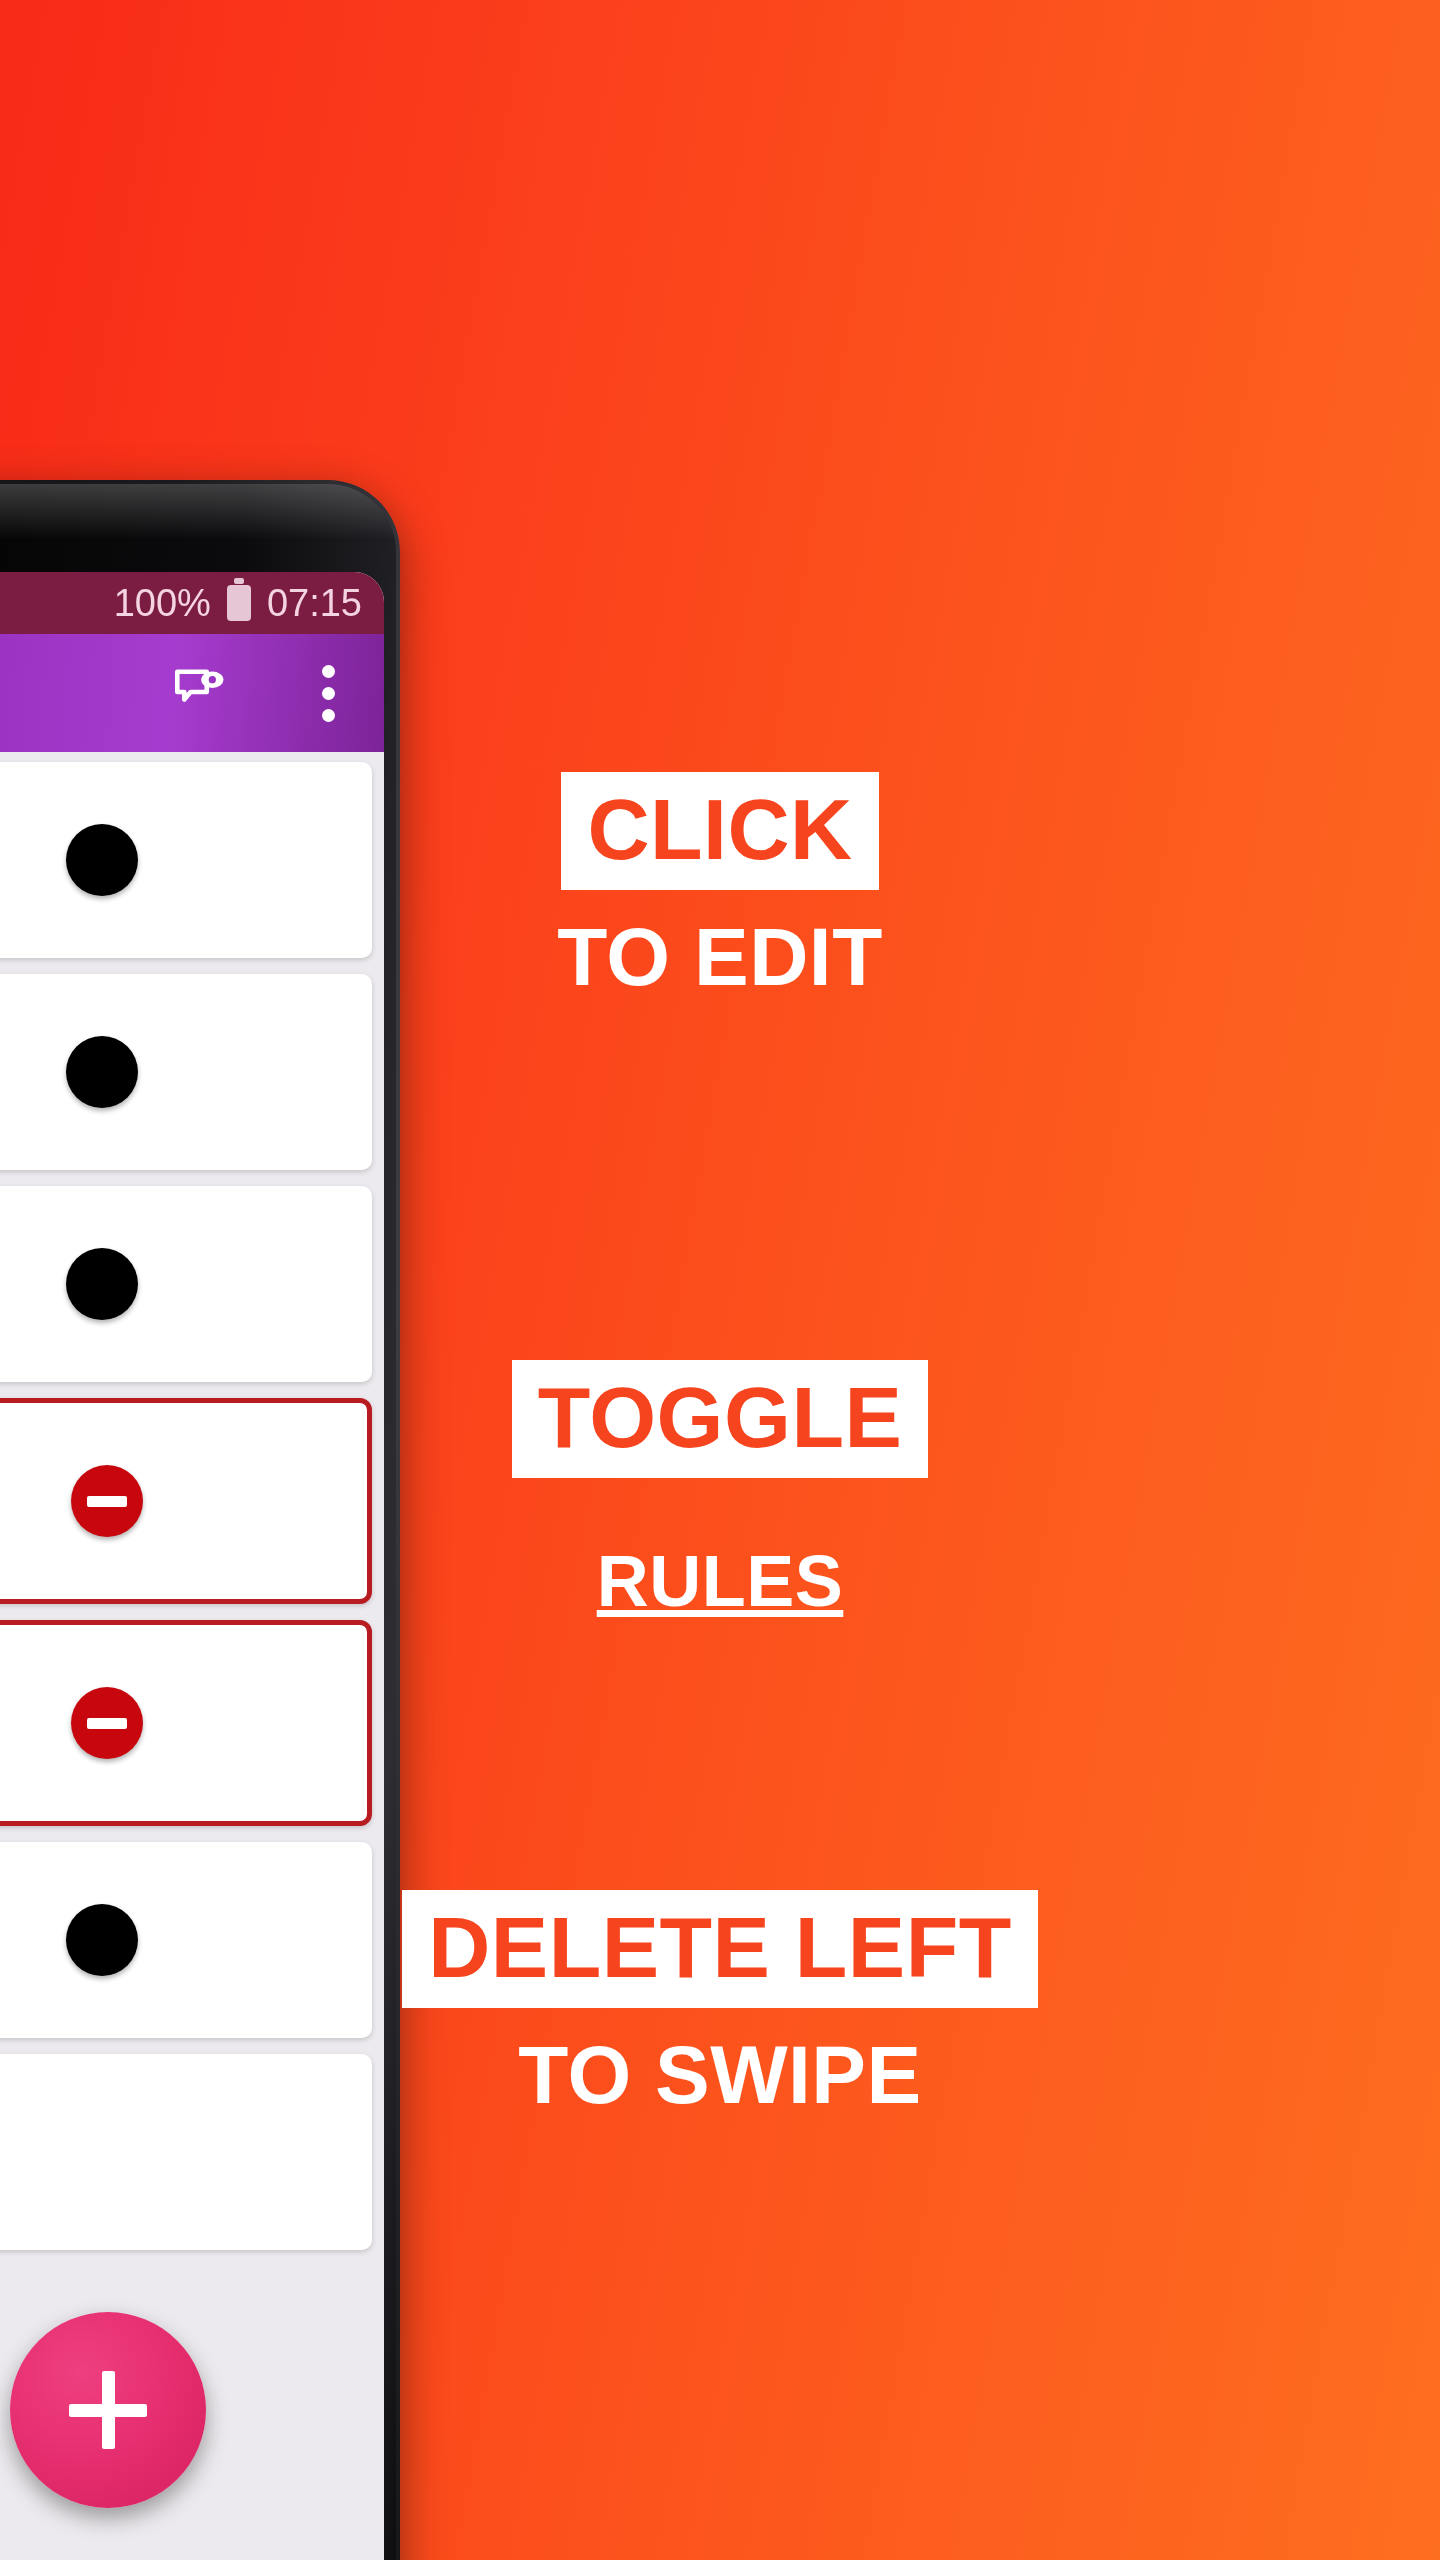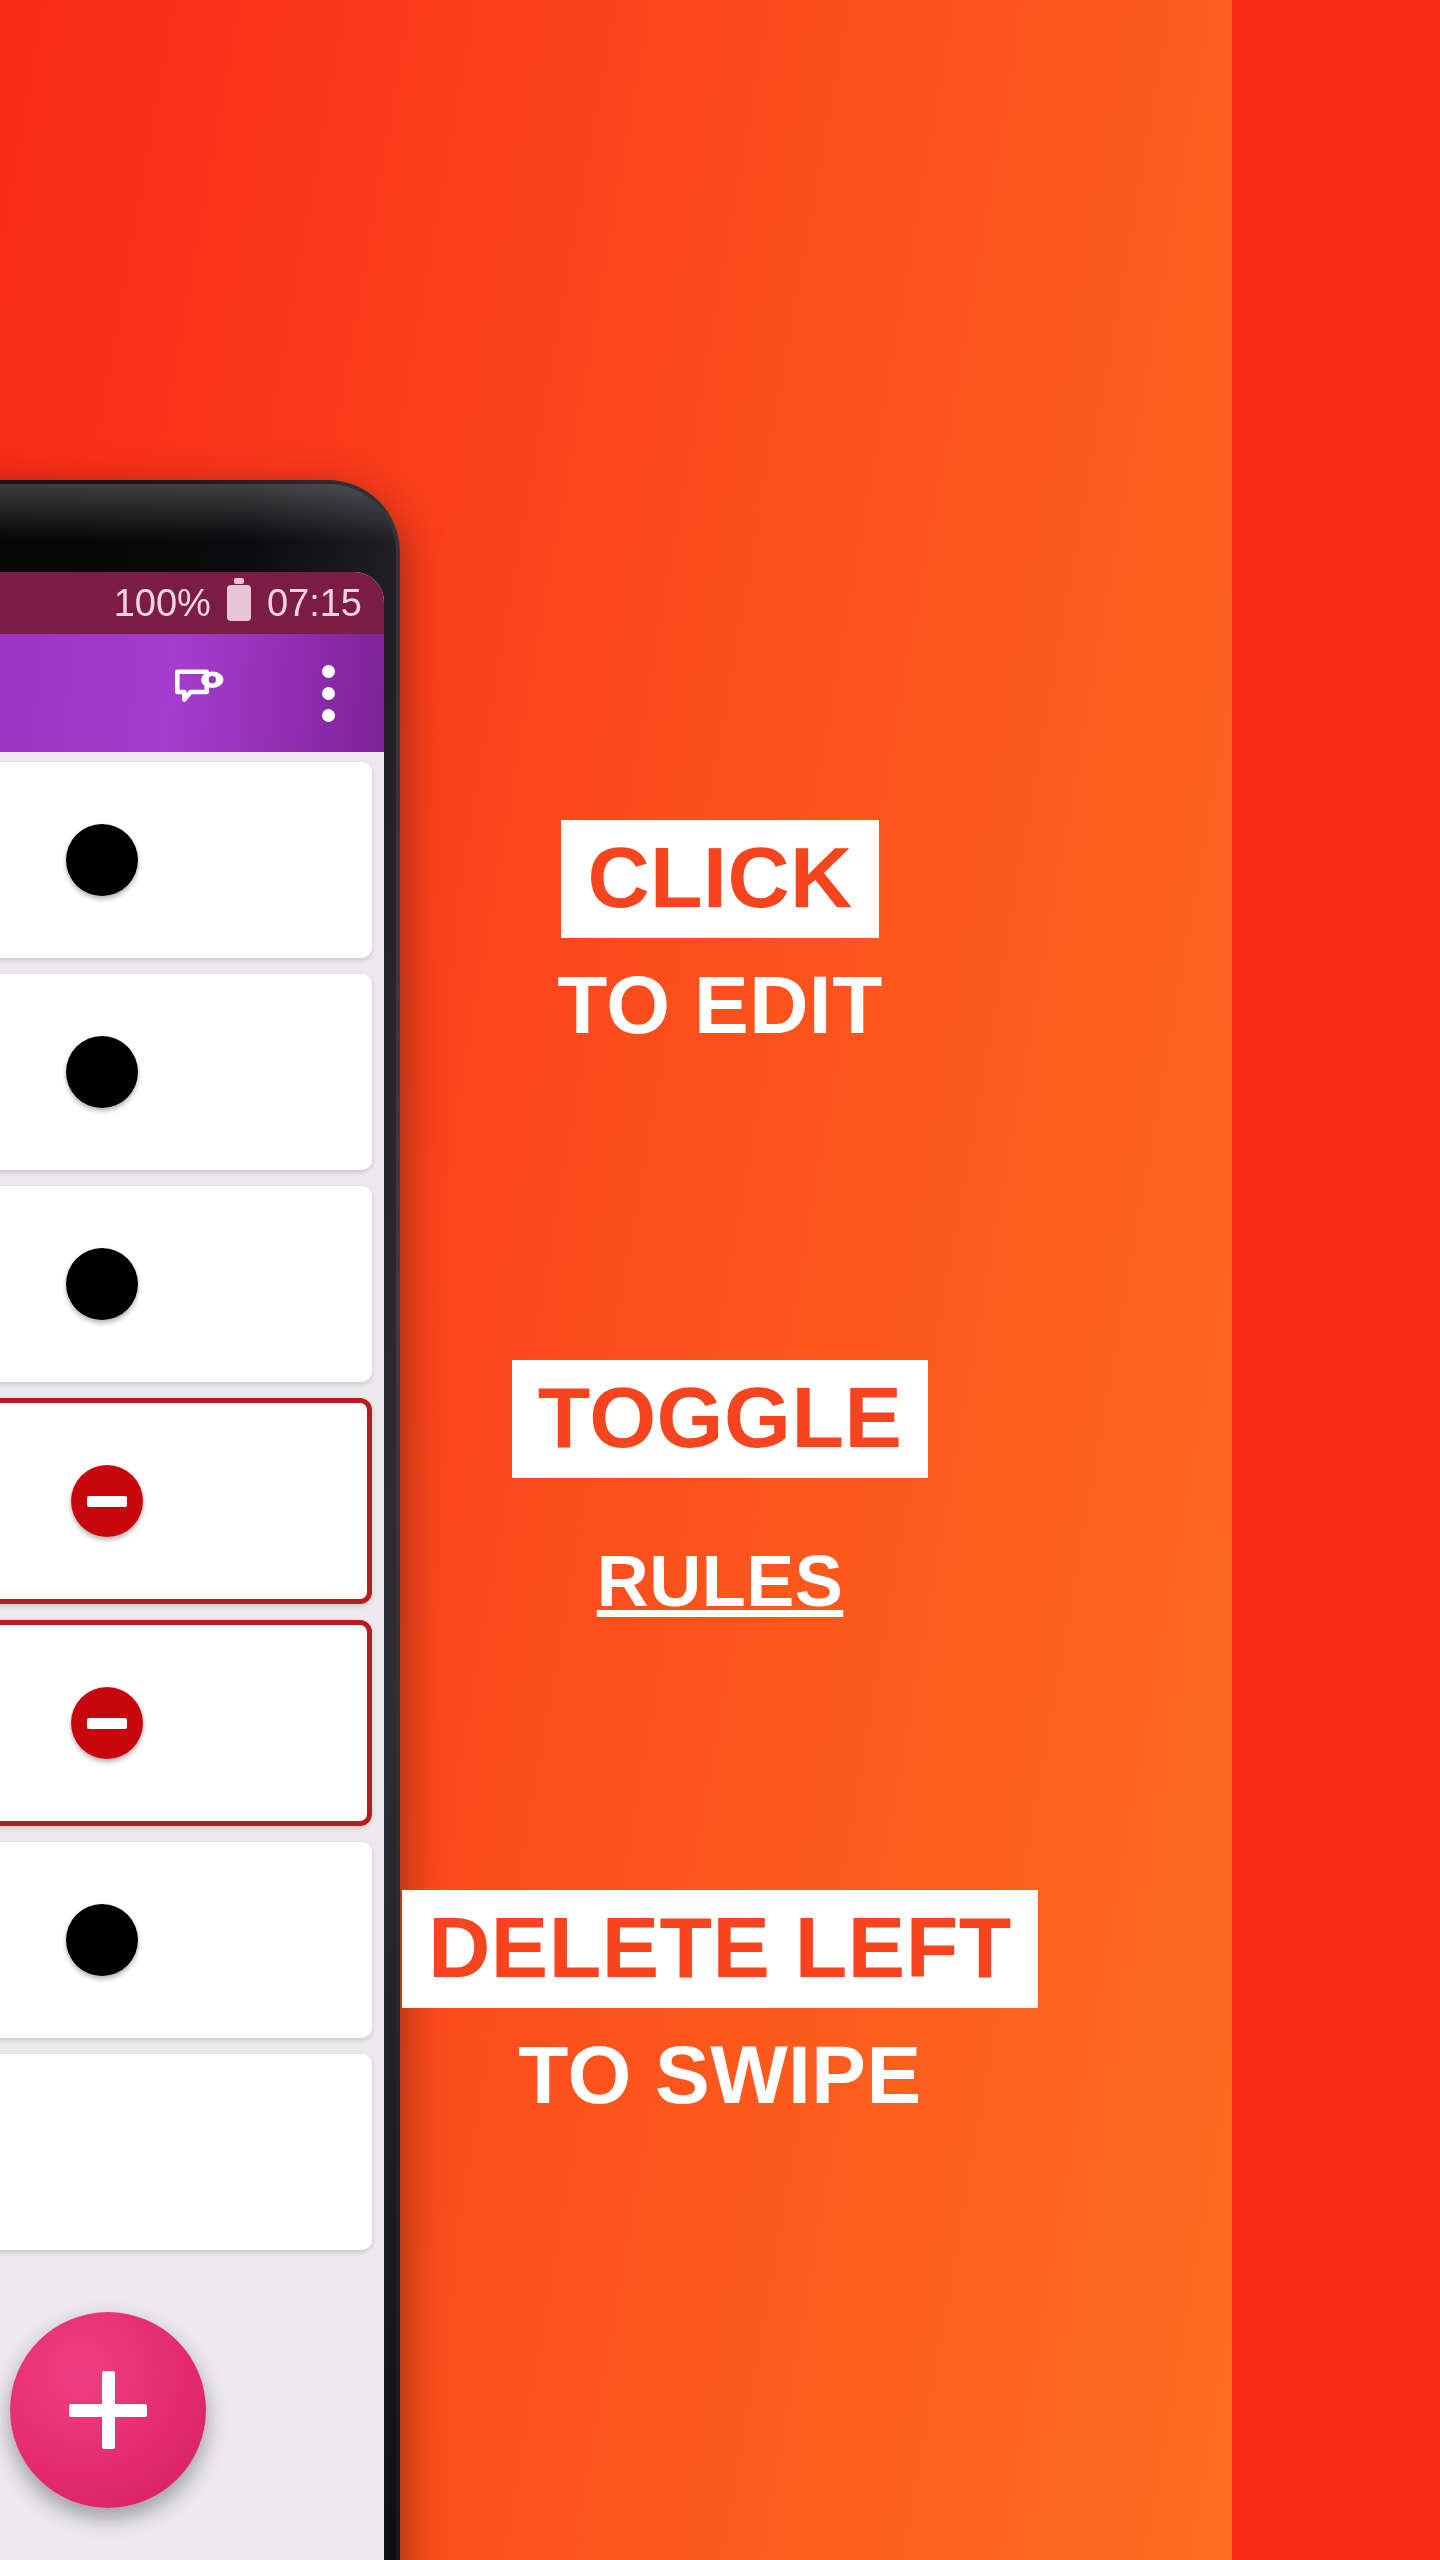--- a/index.html
+++ b/index.html
@@ -2,21 +2,21 @@
 <html><head>
 <meta charset="utf-8">
 <style>
   html,body{margin:0;padding:0;}
   body{
     width:1440px;height:2560px;overflow:hidden;
     font-family:"Liberation Sans","DejaVu Sans",sans-serif;
     background:#fa2a1a;
   }
   #stage{
-    position:relative;width:1232px;height:2560px;
+    position:relative;width:1440px;height:2560px;
     background:linear-gradient(100deg,#f82a18 0%,#fb3d1b 28%,#fc4f1c 52%,#fd5e1e 74%,#fe6e20 100%);
     overflow:hidden;
   }
 
   
   .promo{
     position:absolute;left:240px;width:960px;
     display:flex;flex-direction:column;align-items:center;
     text-align:center;
   }
@@ -25,21 +25,21 @@
     font-weight:bold;letter-spacing:0.5px;
     line-height:1.0;
     padding:14px 26px 18px 26px;
     white-space:nowrap;
   }
   .promo .sub{
     display:block;color:#ffffff;font-weight:bold;
     letter-spacing:0.5px;line-height:1.0;white-space:nowrap;
     margin-top:26px;
   }
-  #promo1{top:820px;}
+  #promo1{top:772px;}
   #promo1 .hl{font-size:86px;}
   #promo1 .sub{font-size:82px;}
   #promo2{top:1360px;gap:41px;}
   #promo2 .hl{font-size:86px;}
   #promo2 .sub{font-size:72px;text-decoration:underline;}
   #promo3{top:1890px;}
   #promo3 .hl{font-size:86px;}
   #promo3 .sub{font-size:82px;}
 
   

